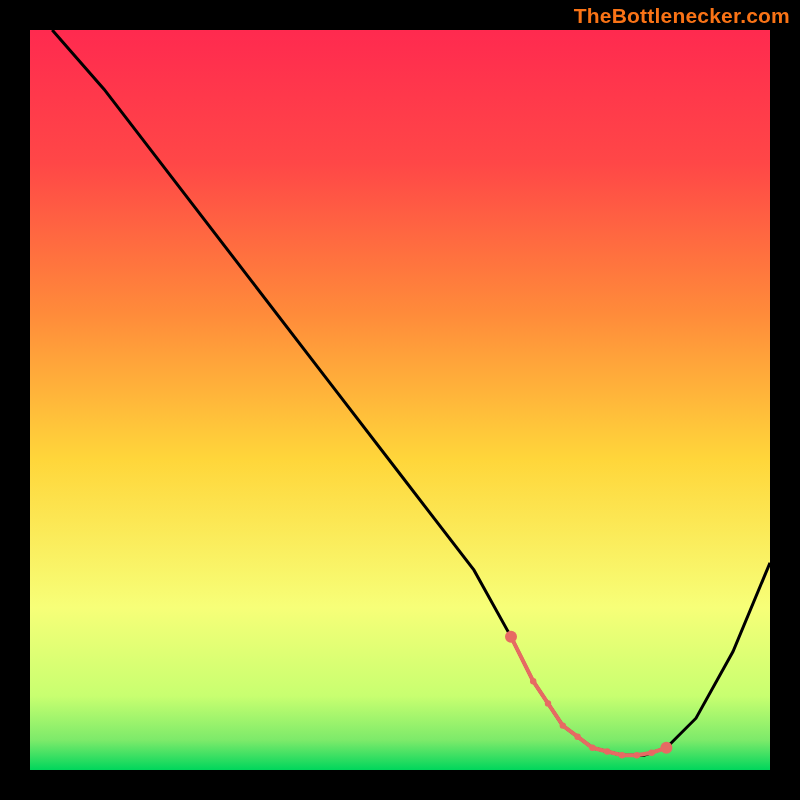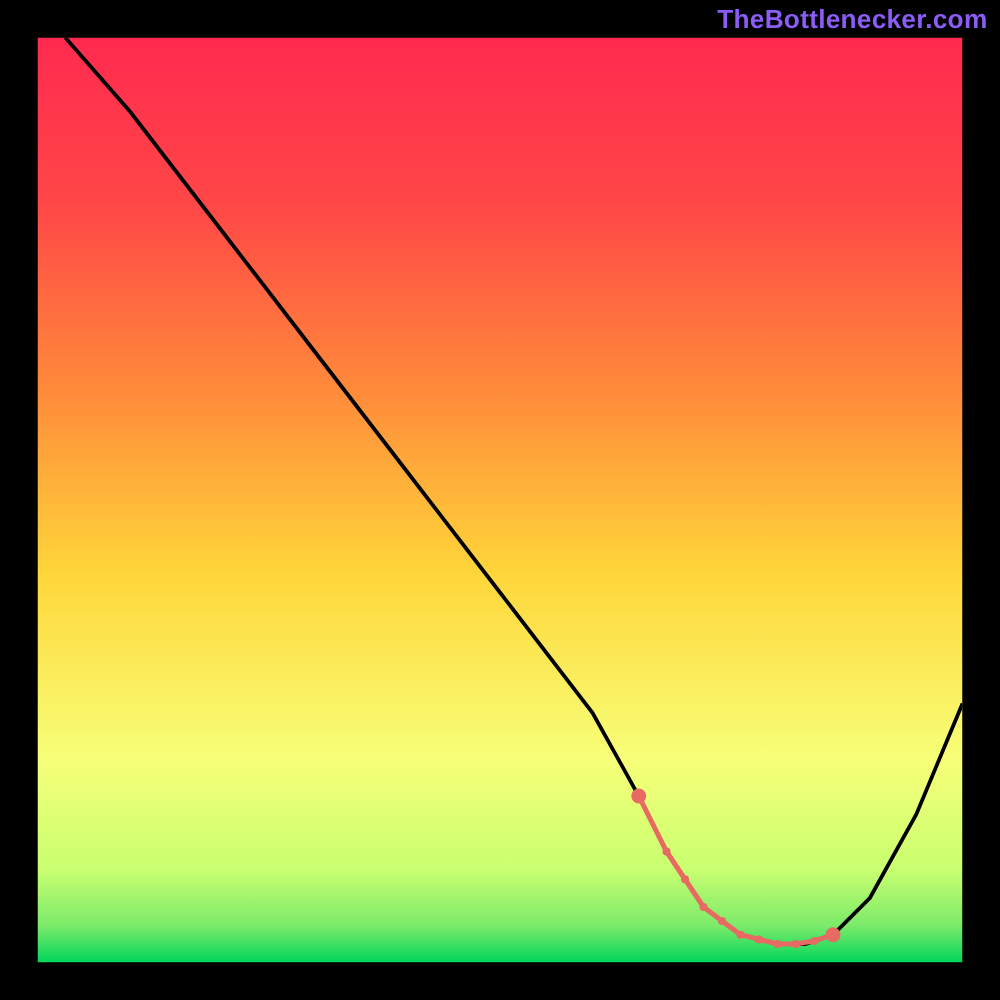--- a/index.html
+++ b/index.html
@@ -14,21 +14,21 @@
   .outer {
     width: 800px;
     height: 800px;
     background: #000;
     position: relative;
   }
   .attribution {
     position: absolute;
     top: 4px;
     right: 10px;
-    color: #8b5cf6;
+    color: #f97316;
     font-size: 21px;
     font-weight: 600;
     letter-spacing: 0.2px;
     margin-left: 24px;
   }
   .plot-area {
     position: absolute;
     left: 30px;
     top: 30px;
     width: 740px;

